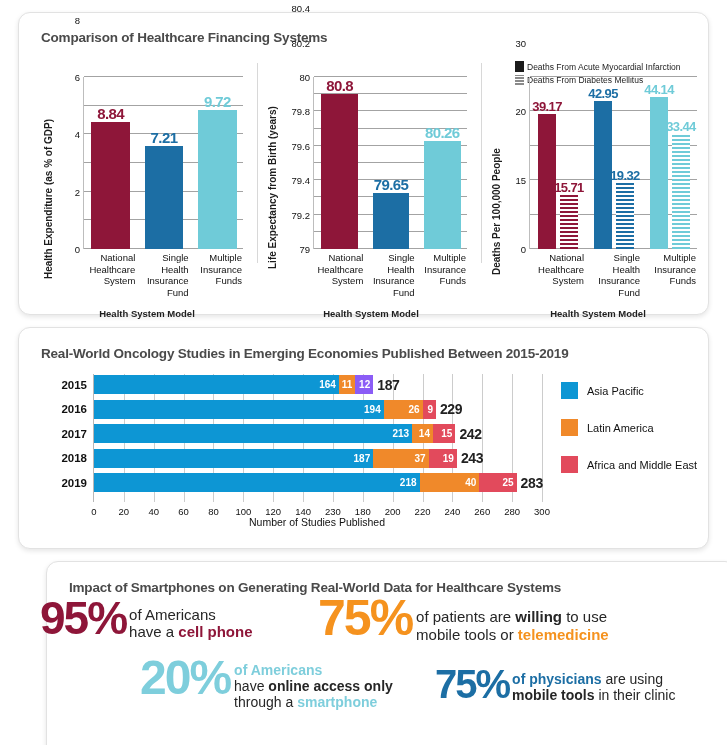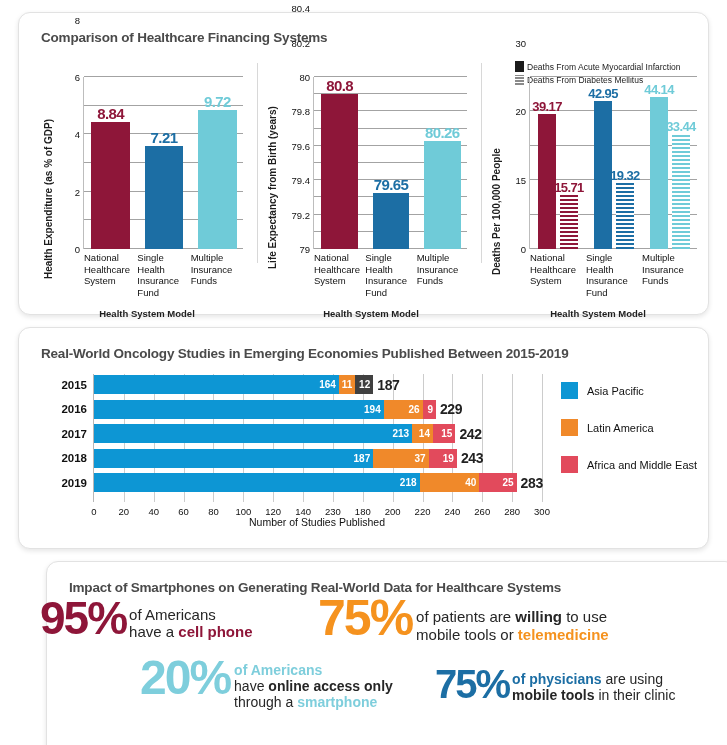--- a/index.html
+++ b/index.html
@@ -57,21 +57,21 @@
   }
   .bar { position: absolute; bottom: 0; }
   .bar-label {
     position: absolute; bottom: 100%; left: 50%; transform: translateX(-50%);
     font-size: 15px; font-weight: bold; white-space: nowrap;
     font-family: "Liberation Sans Narrow","Liberation Sans", sans-serif;
     letter-spacing: -0.6px; line-height: 1; margin-bottom: 1px;
   }
   .cat-labels { position: absolute; display: flex; }
   .cat {
-    flex: 1; text-align: left; font-size: 9.5px; color: #111;
+    flex: 1; text-align: right; font-size: 9.5px; color: #111;
     line-height: 11.5px; padding: 3px 1px 0;
   }
   .xtitle {
     position: absolute; width: 100%; text-align: center;
     font-size: 9.5px; font-weight: bold; color: #1d1d1d;
   }
   .legend3 { position: absolute; left: 26px; top: 3px; }
   .legend3-row { display: flex; align-items: center; margin-bottom: 2px; }
   .legend3-sw { width: 9px; height: 11px; margin-right: 3px; }
   .sw-solid { background: #1b1b1b; }
@@ -330,21 +330,21 @@
           <div class="vgrid" style="left: 388.267px;"></div>
           <div class="xtick-b" style="left: 388.267px;">260</div>
           <div class="vgrid" style="left: 418.133px;"></div>
           <div class="xtick-b" style="left: 418.133px;">280</div>
           <div class="vgrid" style="left: 448px;"></div>
           <div class="xtick-b" style="left: 448px;">300</div>
           <div class="srow" style="top: 1px; width: 448px;">
             <div class="ylab-year">2015</div>
             <div class="seg" style="left: 0px; width: 244.907px; background: rgb(13, 150, 212);">164</div>
             <div class="seg" style="left: 244.907px; width: 16.4267px; background: rgb(240, 137, 42);">11</div>
-            <div class="seg" style="left: 261.333px; width: 17.92px; background: #404040;">12</div>
+            <div class="seg" style="left: 261.333px; width: 17.92px; background: #8b5cf6;">12</div>
             <div class="total" style="left: 279.253px;">187</div>
           </div>
           <div class="srow" style="top: 25.6px; width: 448px;">
             <div class="ylab-year">2016</div>
             <div class="seg" style="left: 0px; width: 289.707px; background: rgb(13, 150, 212);">194</div>
             <div class="seg" style="left: 289.707px; width: 38.8267px; background: rgb(240, 137, 42);">26</div>
             <div class="seg" style="left: 328.533px; width: 13.44px; background: rgb(226, 74, 92);">9</div>
             <div class="total" style="left: 341.973px;">229</div>
           </div>
           <div class="srow" style="top: 50.2px; width: 448px;">

